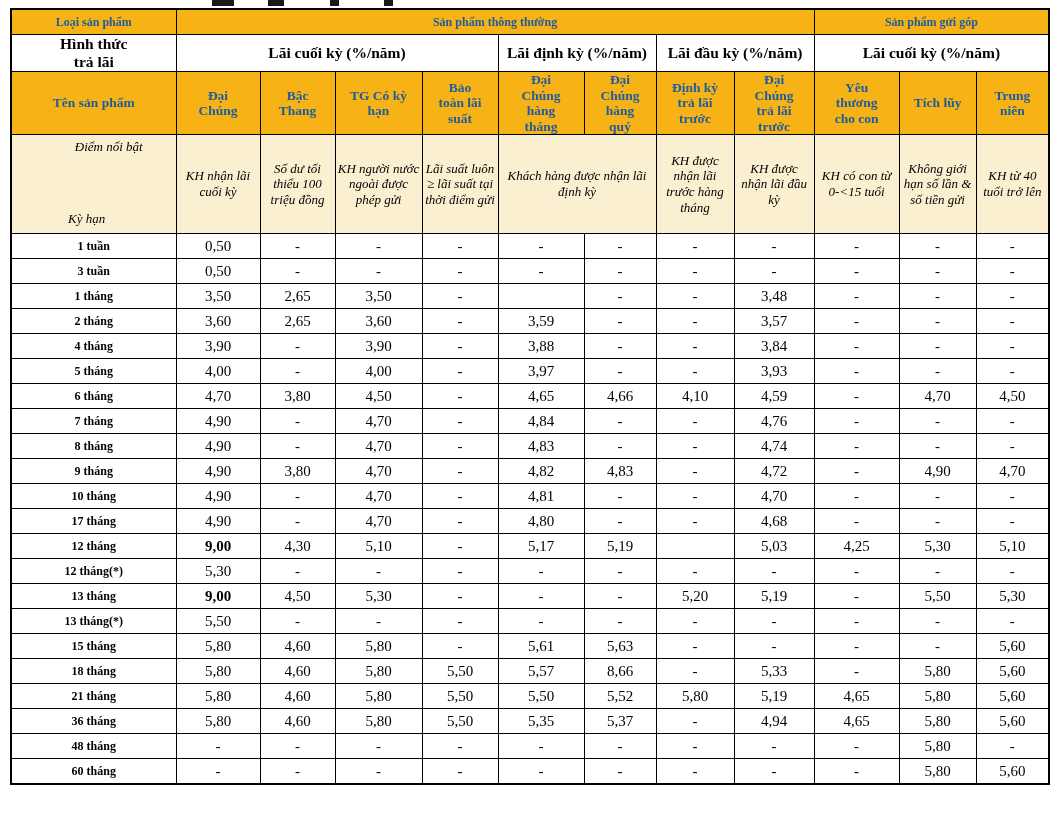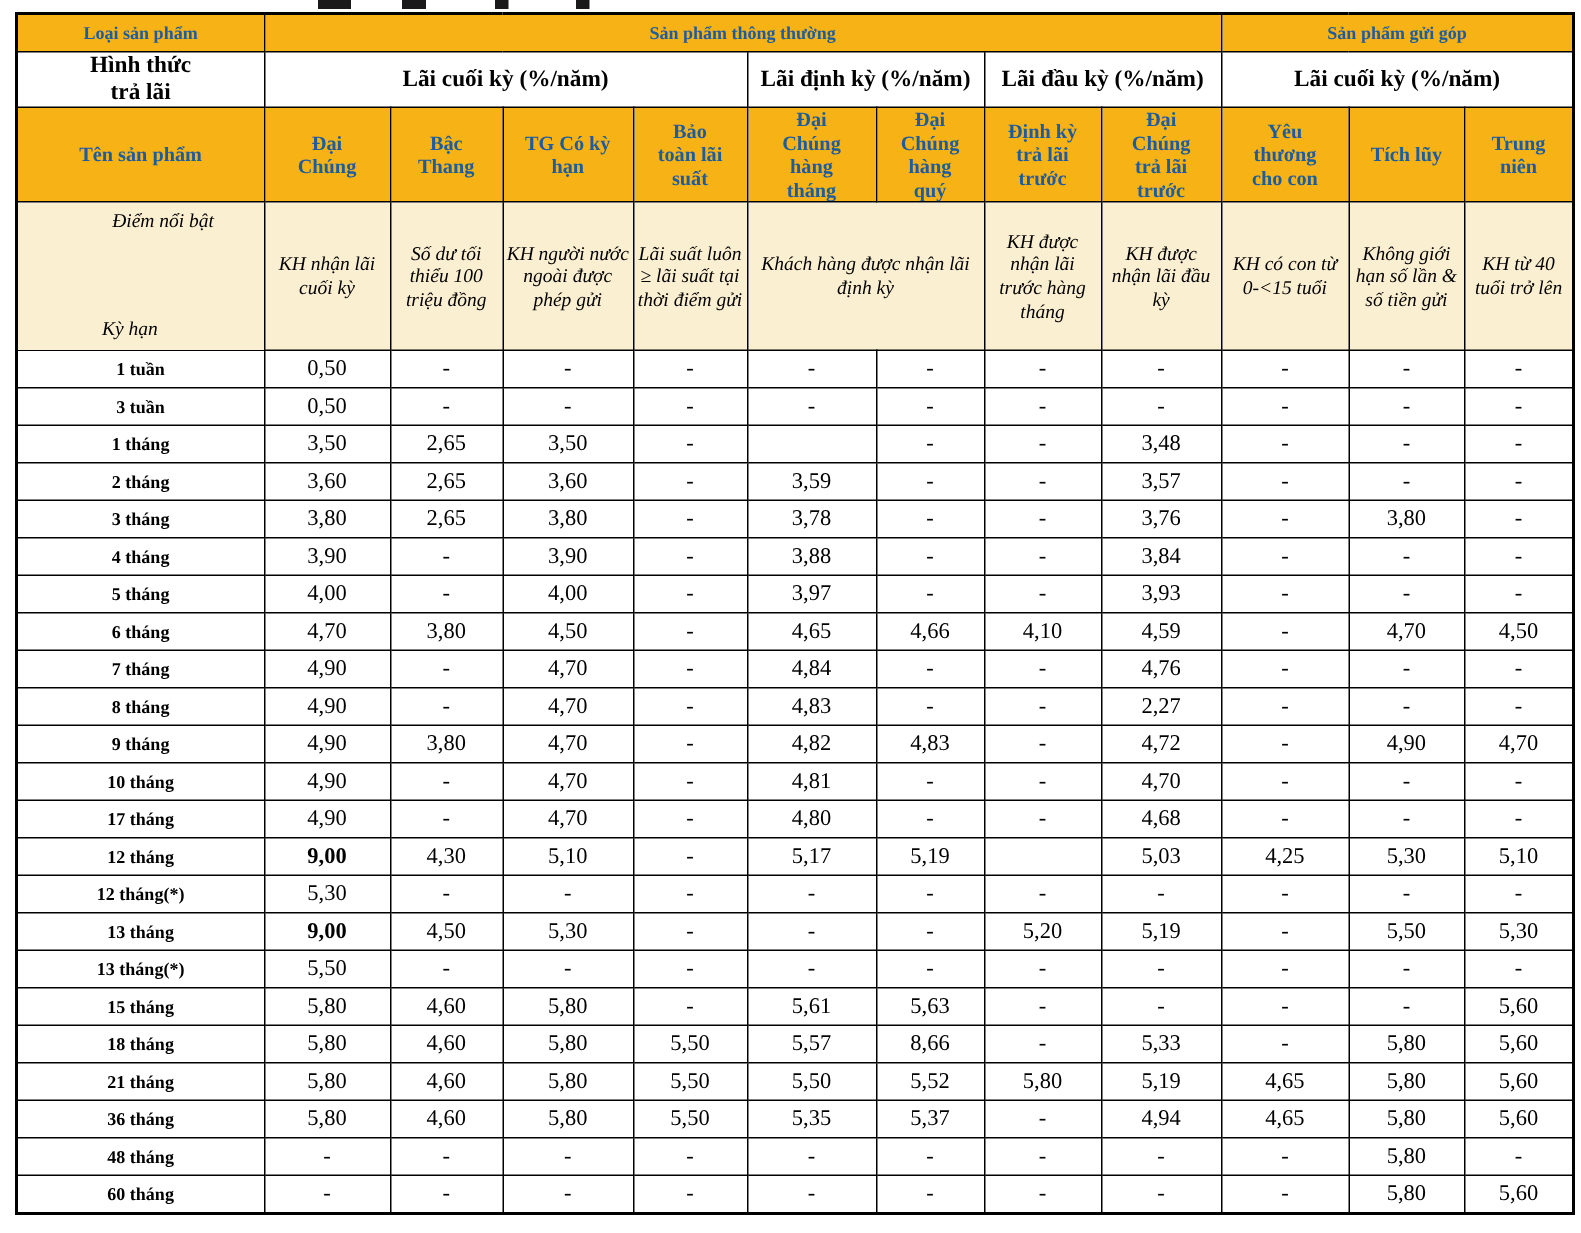--- a/index.html
+++ b/index.html
@@ -184,34 +184,20 @@
         <td>-</td>
         <td>3,59</td>
         <td>-</td>
         <td>-</td>
         <td>3,57</td>
         <td>-</td>
         <td>-</td>
         <td>-</td>
       </tr>
       <tr>
-        <th>3 tháng</th>
-        <td>3,80</td>
-        <td>2,65</td>
-        <td>3,80</td>
-        <td>-</td>
-        <td>3,78</td>
-        <td>-</td>
-        <td>-</td>
-        <td>3,76</td>
-        <td>-</td>
-        <td>3,80</td>
-        <td>-</td>
-      </tr>
-      <tr>
         <th>4 tháng</th>
         <td>3,90</td>
         <td>-</td>
         <td>3,90</td>
         <td>-</td>
         <td>3,88</td>
         <td>-</td>
         <td>-</td>
         <td>3,84</td>
         <td>-</td>
@@ -262,21 +248,21 @@
       </tr>
       <tr>
         <th>8 tháng</th>
         <td>4,90</td>
         <td>-</td>
         <td>4,70</td>
         <td>-</td>
         <td>4,83</td>
         <td>-</td>
         <td>-</td>
-        <td>2,27</td>
+        <td>4,74</td>
         <td>-</td>
         <td>-</td>
         <td>-</td>
       </tr>
       <tr>
         <th>9 tháng</th>
         <td>4,90</td>
         <td>3,80</td>
         <td>4,70</td>
         <td>-</td>

